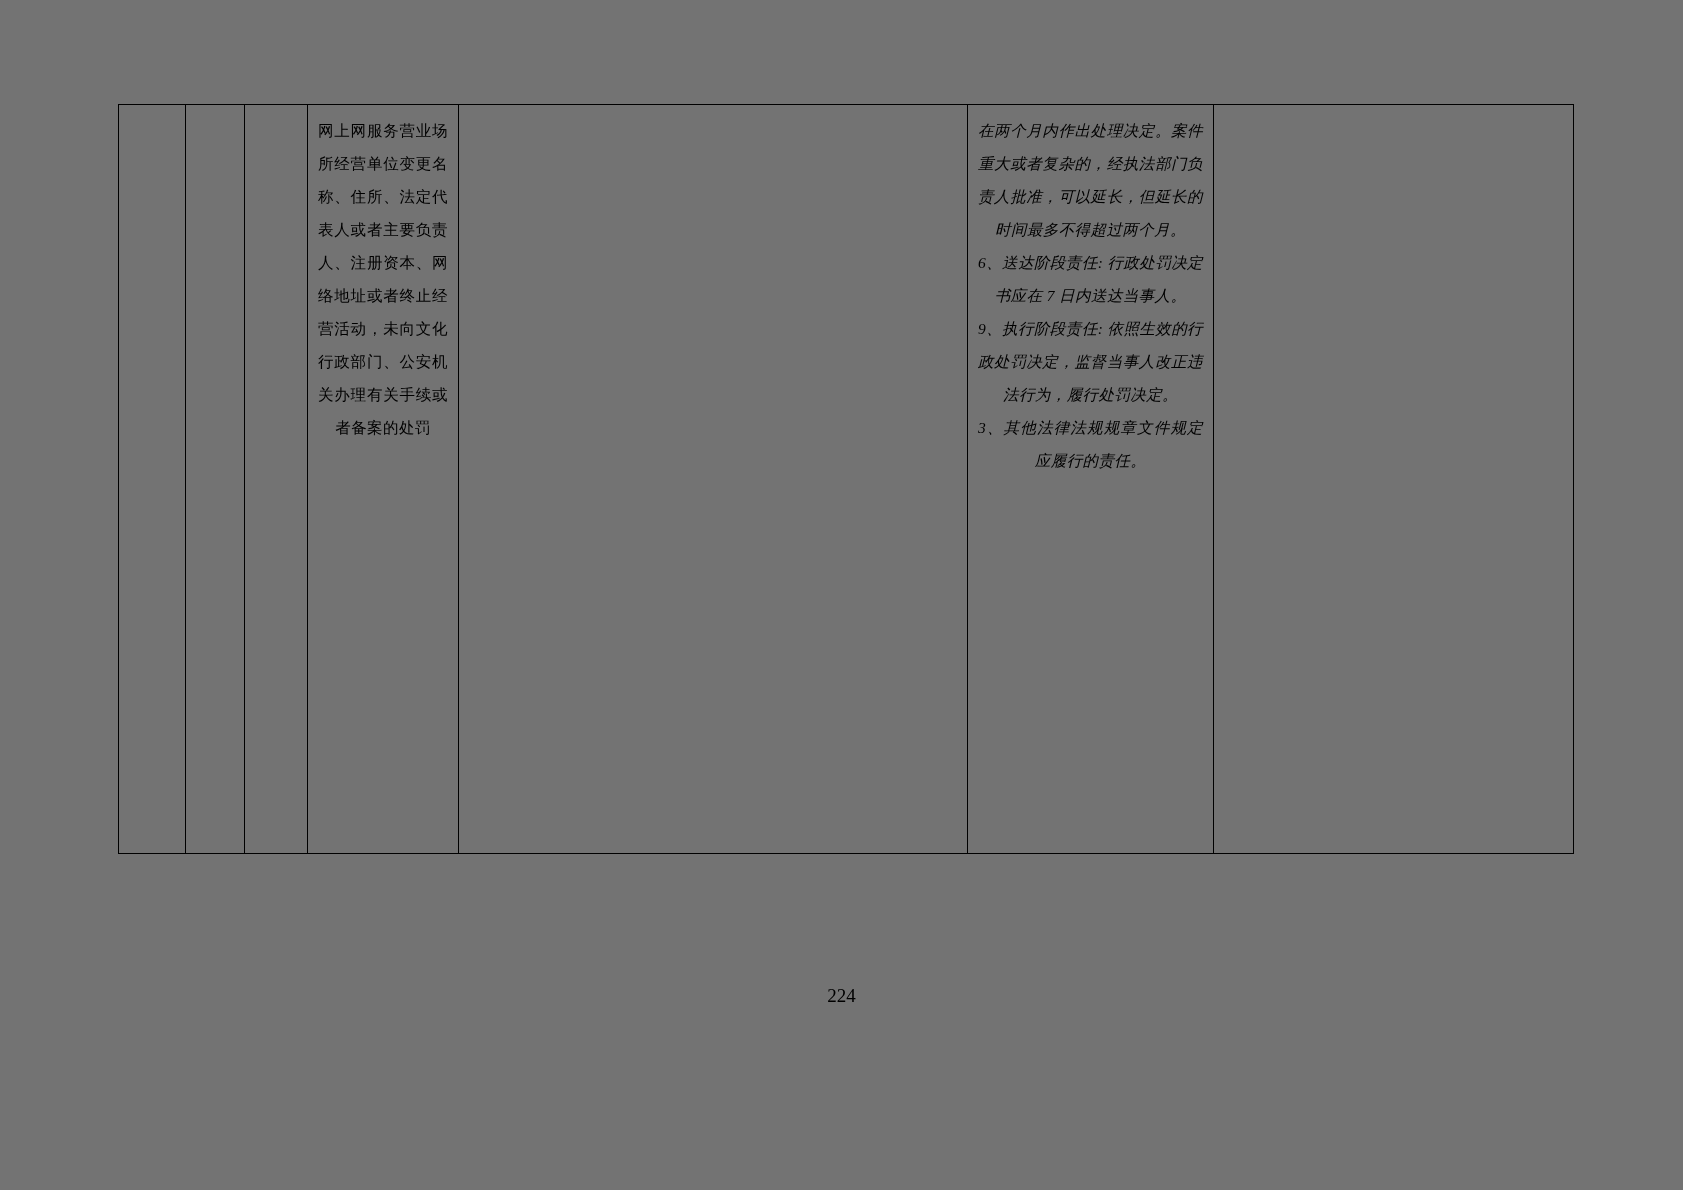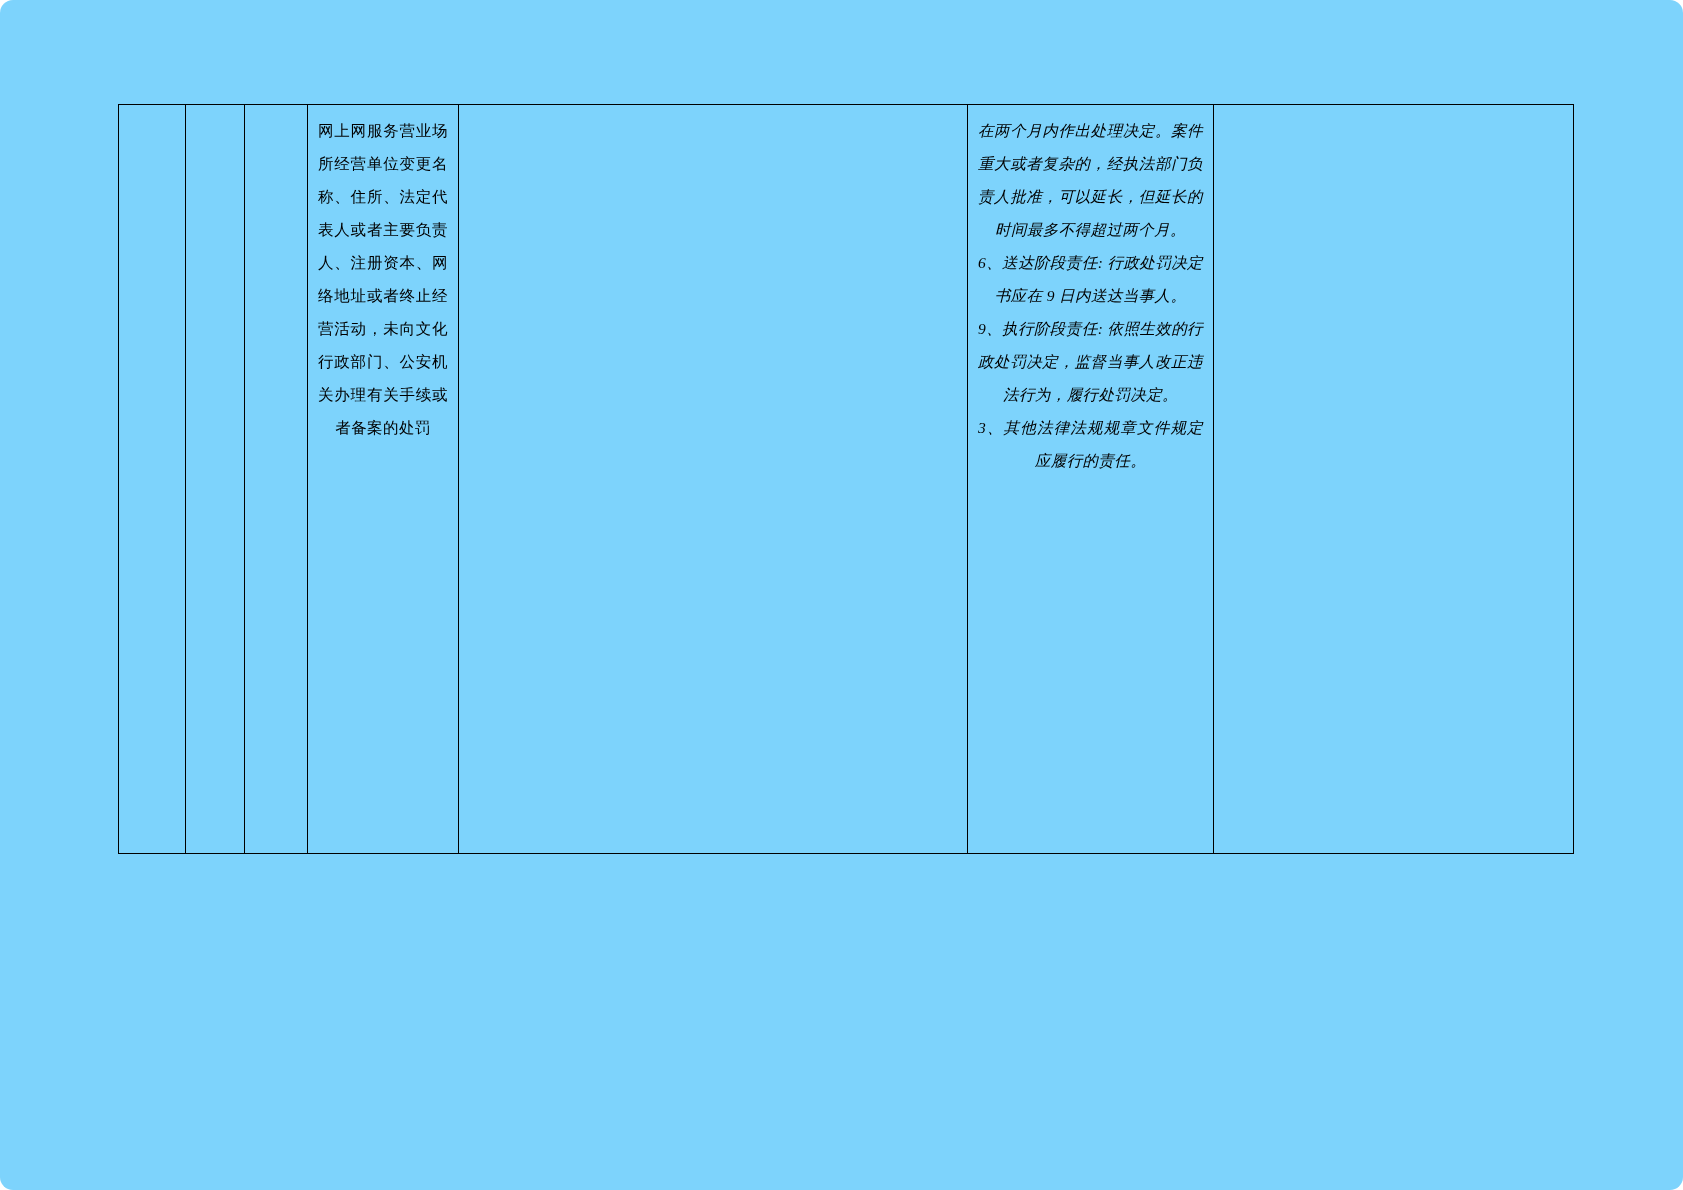--- a/index.html
+++ b/index.html
@@ -13,22 +13,21 @@
     font-family: "Liberation Serif", serif;
     color: #000000;
     position: relative;
   }
   .page {
     position: absolute;
     left: 0;
     top: 0;
     width: 1683px;
     height: 1190px;
-    background: #7dd3fc;
-    border-radius: 13px;
+    background: #737373;
   }
   .doc-table {
     position: absolute;
     left: 118px;
     top: 104px;
     width: 1448px;
     border-collapse: collapse;
     table-layout: fixed;
   }
   .doc-table td {
@@ -95,26 +94,27 @@
         <div class="cell-text">
           <p class="just">网上网服务营业场所经营单位变更名称、住所、法定代表人或者主要负责人、注册资本、网络地址或者终止经营活动，未向文化行政部门、公安机关办理有关手续或者备案的处罚</p>
         </div>
       </td>
       <td class="col-e">
         <div class="cell-text empty-cell"></div>
       </td>
       <td class="col-f">
         <div class="cell-text">
           <p class="just">在两个月内作出处理决定。案件重大或者复杂的，经执法部门负责人批准，可以延长，但延长的时间最多不得超过两个月。</p>
-          <p class="just">6、送达阶段责任: 行政处罚决定书应在 9 日内送达当事人。</p>
+          <p class="just">6、送达阶段责任: 行政处罚决定书应在 7 日内送达当事人。</p>
           <p class="just">9、执行阶段责任: 依照生效的行政处罚决定，监督当事人改正违法行为，履行处罚决定。</p>
           <p class="just">3、其他法律法规规章文件规定应履行的责任。</p>
         </div>
       </td>
       <td class="col-g">
         <div class="cell-text empty-cell"></div>
       </td>
     </tr>
   </tbody>
     </table>
 
+  <div class="page-number">224</div>
 
 </div>
 
 </body></html>

